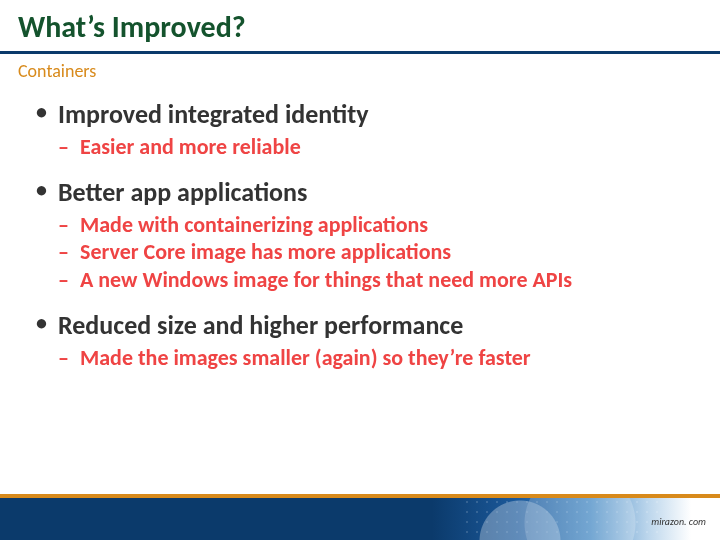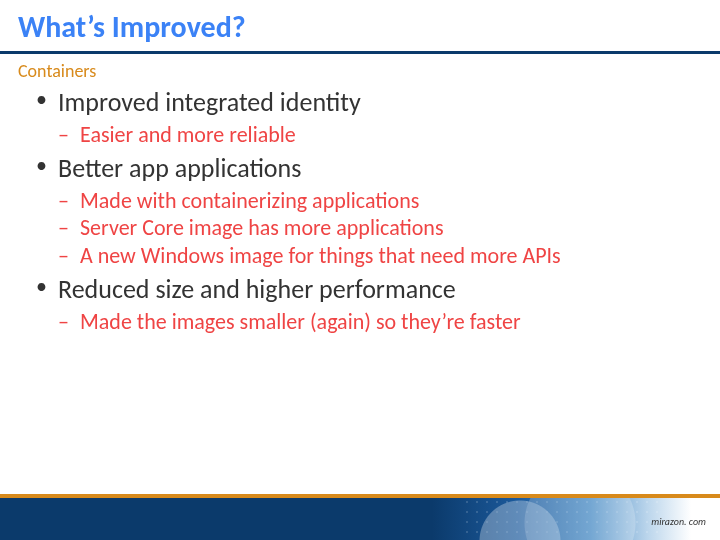--- a/index.html
+++ b/index.html
@@ -1,23 +1,23 @@
 <!DOCTYPE html>
 <html><head>
 <meta charset="utf-8">
 <style>
   * { margin: 0; padding: 0; box-sizing: border-box; }
   html, body { width: 720px; height: 540px; font-family: "Segoe UI", Calibri, Arial, sans-serif; background: #fff; color: #333; overflow: hidden; }
   .slide { position: relative; width: 720px; height: 540px; }
-  .title { font-size: 30px; font-weight: 700; color: #3b82f6; padding: 8px 18px 2px 18px; }
+  .title { font-size: 30px; font-weight: 700; color: #14532d; padding: 8px 18px 2px 18px; }
   .underline { height: 3px; background: #0b3a6b; margin: 4px 0 4px 0; }
   .subtitle { font-size: 18px; font-weight: 400; color: #d88a1b; padding: 2px 18px 0 18px; }
   .content { padding: 0 30px 0 30px; color: #333; }
   ul.level1 { list-style: none; margin: 2px 0 0 0; }
-  ul.level1 > li { position: relative; padding-left: 28px; font-size: 26px; line-height: 1.25; margin-top: 4px; }
+  ul.level1 > li { position: relative; padding-left: 28px; font-size: 26px; line-height: 1.25; margin-top: 16px; font-weight: bold; }
   ul.level1 > li::before { content: "•"; position: absolute; left: 6px; top: 0; font-size: 22px; color: #333; }
   ul.level2 { list-style: none; margin: 2px 0 4px 0; }
   ul.level2 > li { position: relative; padding-left: 22px; font-size: 22px; line-height: 1.25; color: #ef4444; }
   ul.level2 > li::before { content: "–"; position: absolute; left: 0; top: 0; }
   .footer { position: absolute; left: 0; bottom: 0; width: 100%; height: 48px; }
   .footer-top { position: absolute; left: 0; bottom: 42px; width: 100%; height: 4px; background: #d88a1b; }
   .footer-bar { position: absolute; left: 0; bottom: 0; width: 100%; height: 42px;
     background: linear-gradient(90deg, #0b3a6b 0%, #0b3a6b 60%, #1c5a9c 72%, #4f8fc6 82%, #bcd6ec 90%, #ffffff 96%, #ffffff 100%);
     overflow: hidden; }
   .footer-bar::after {

